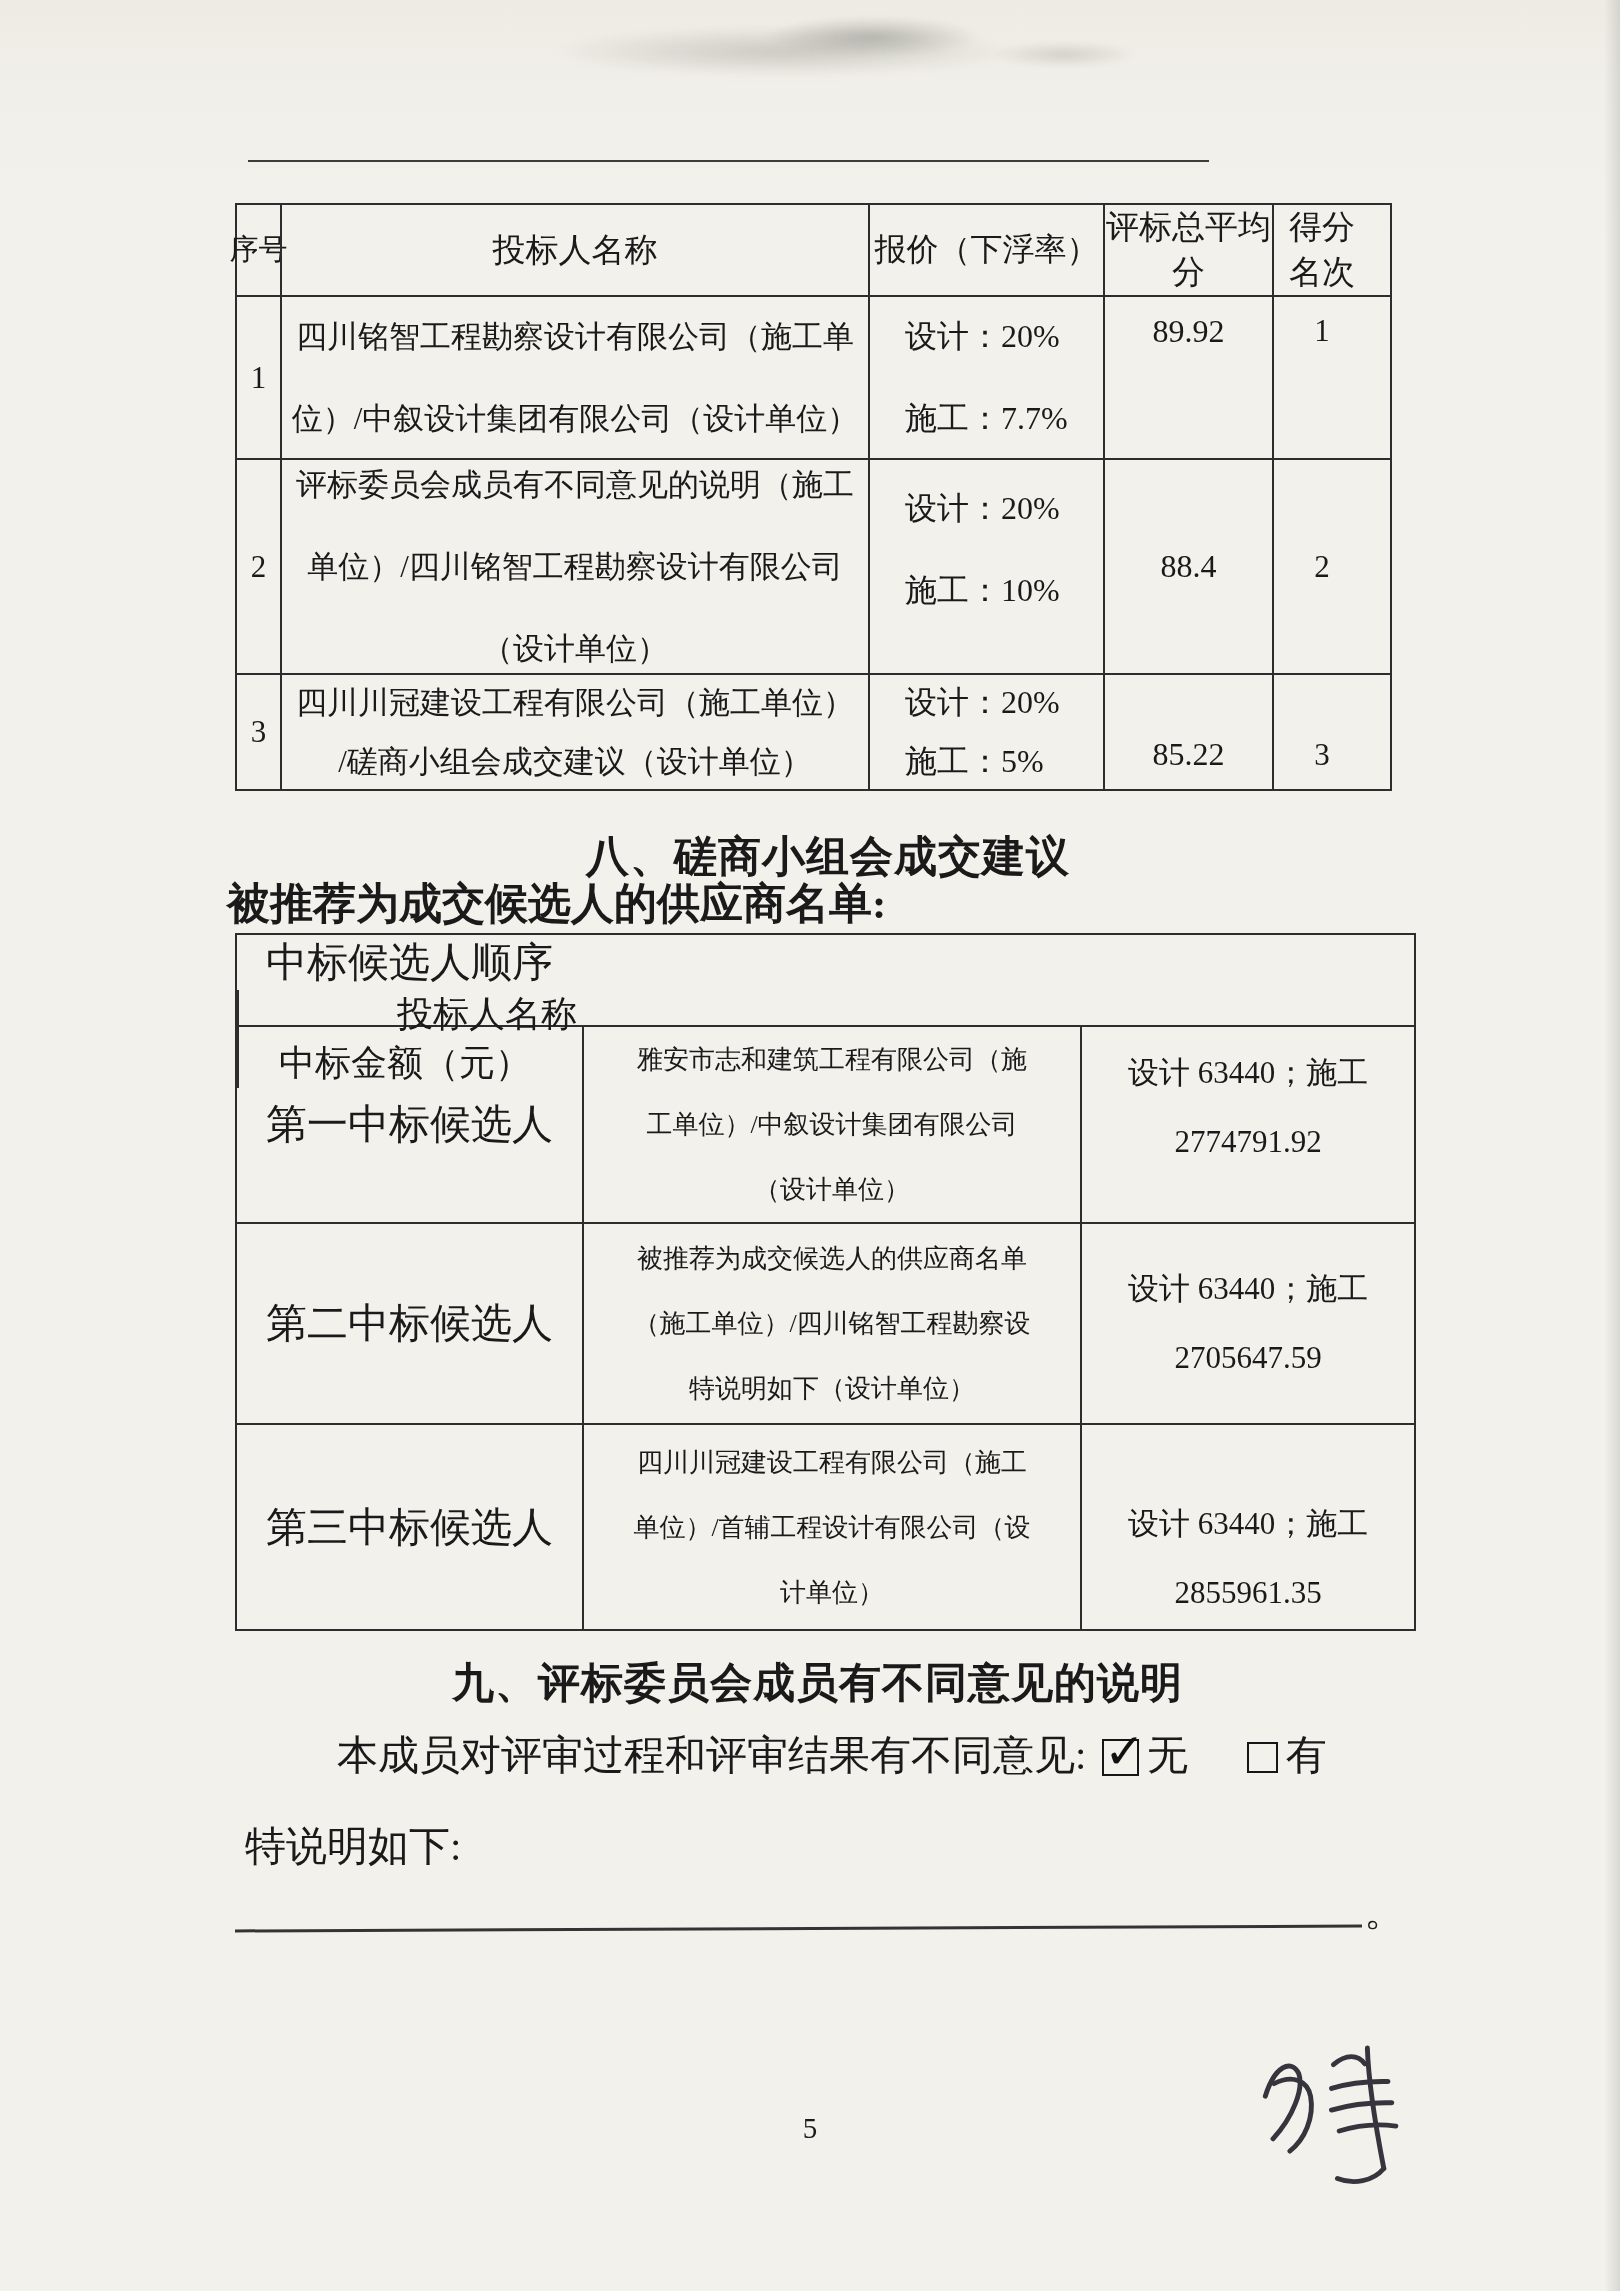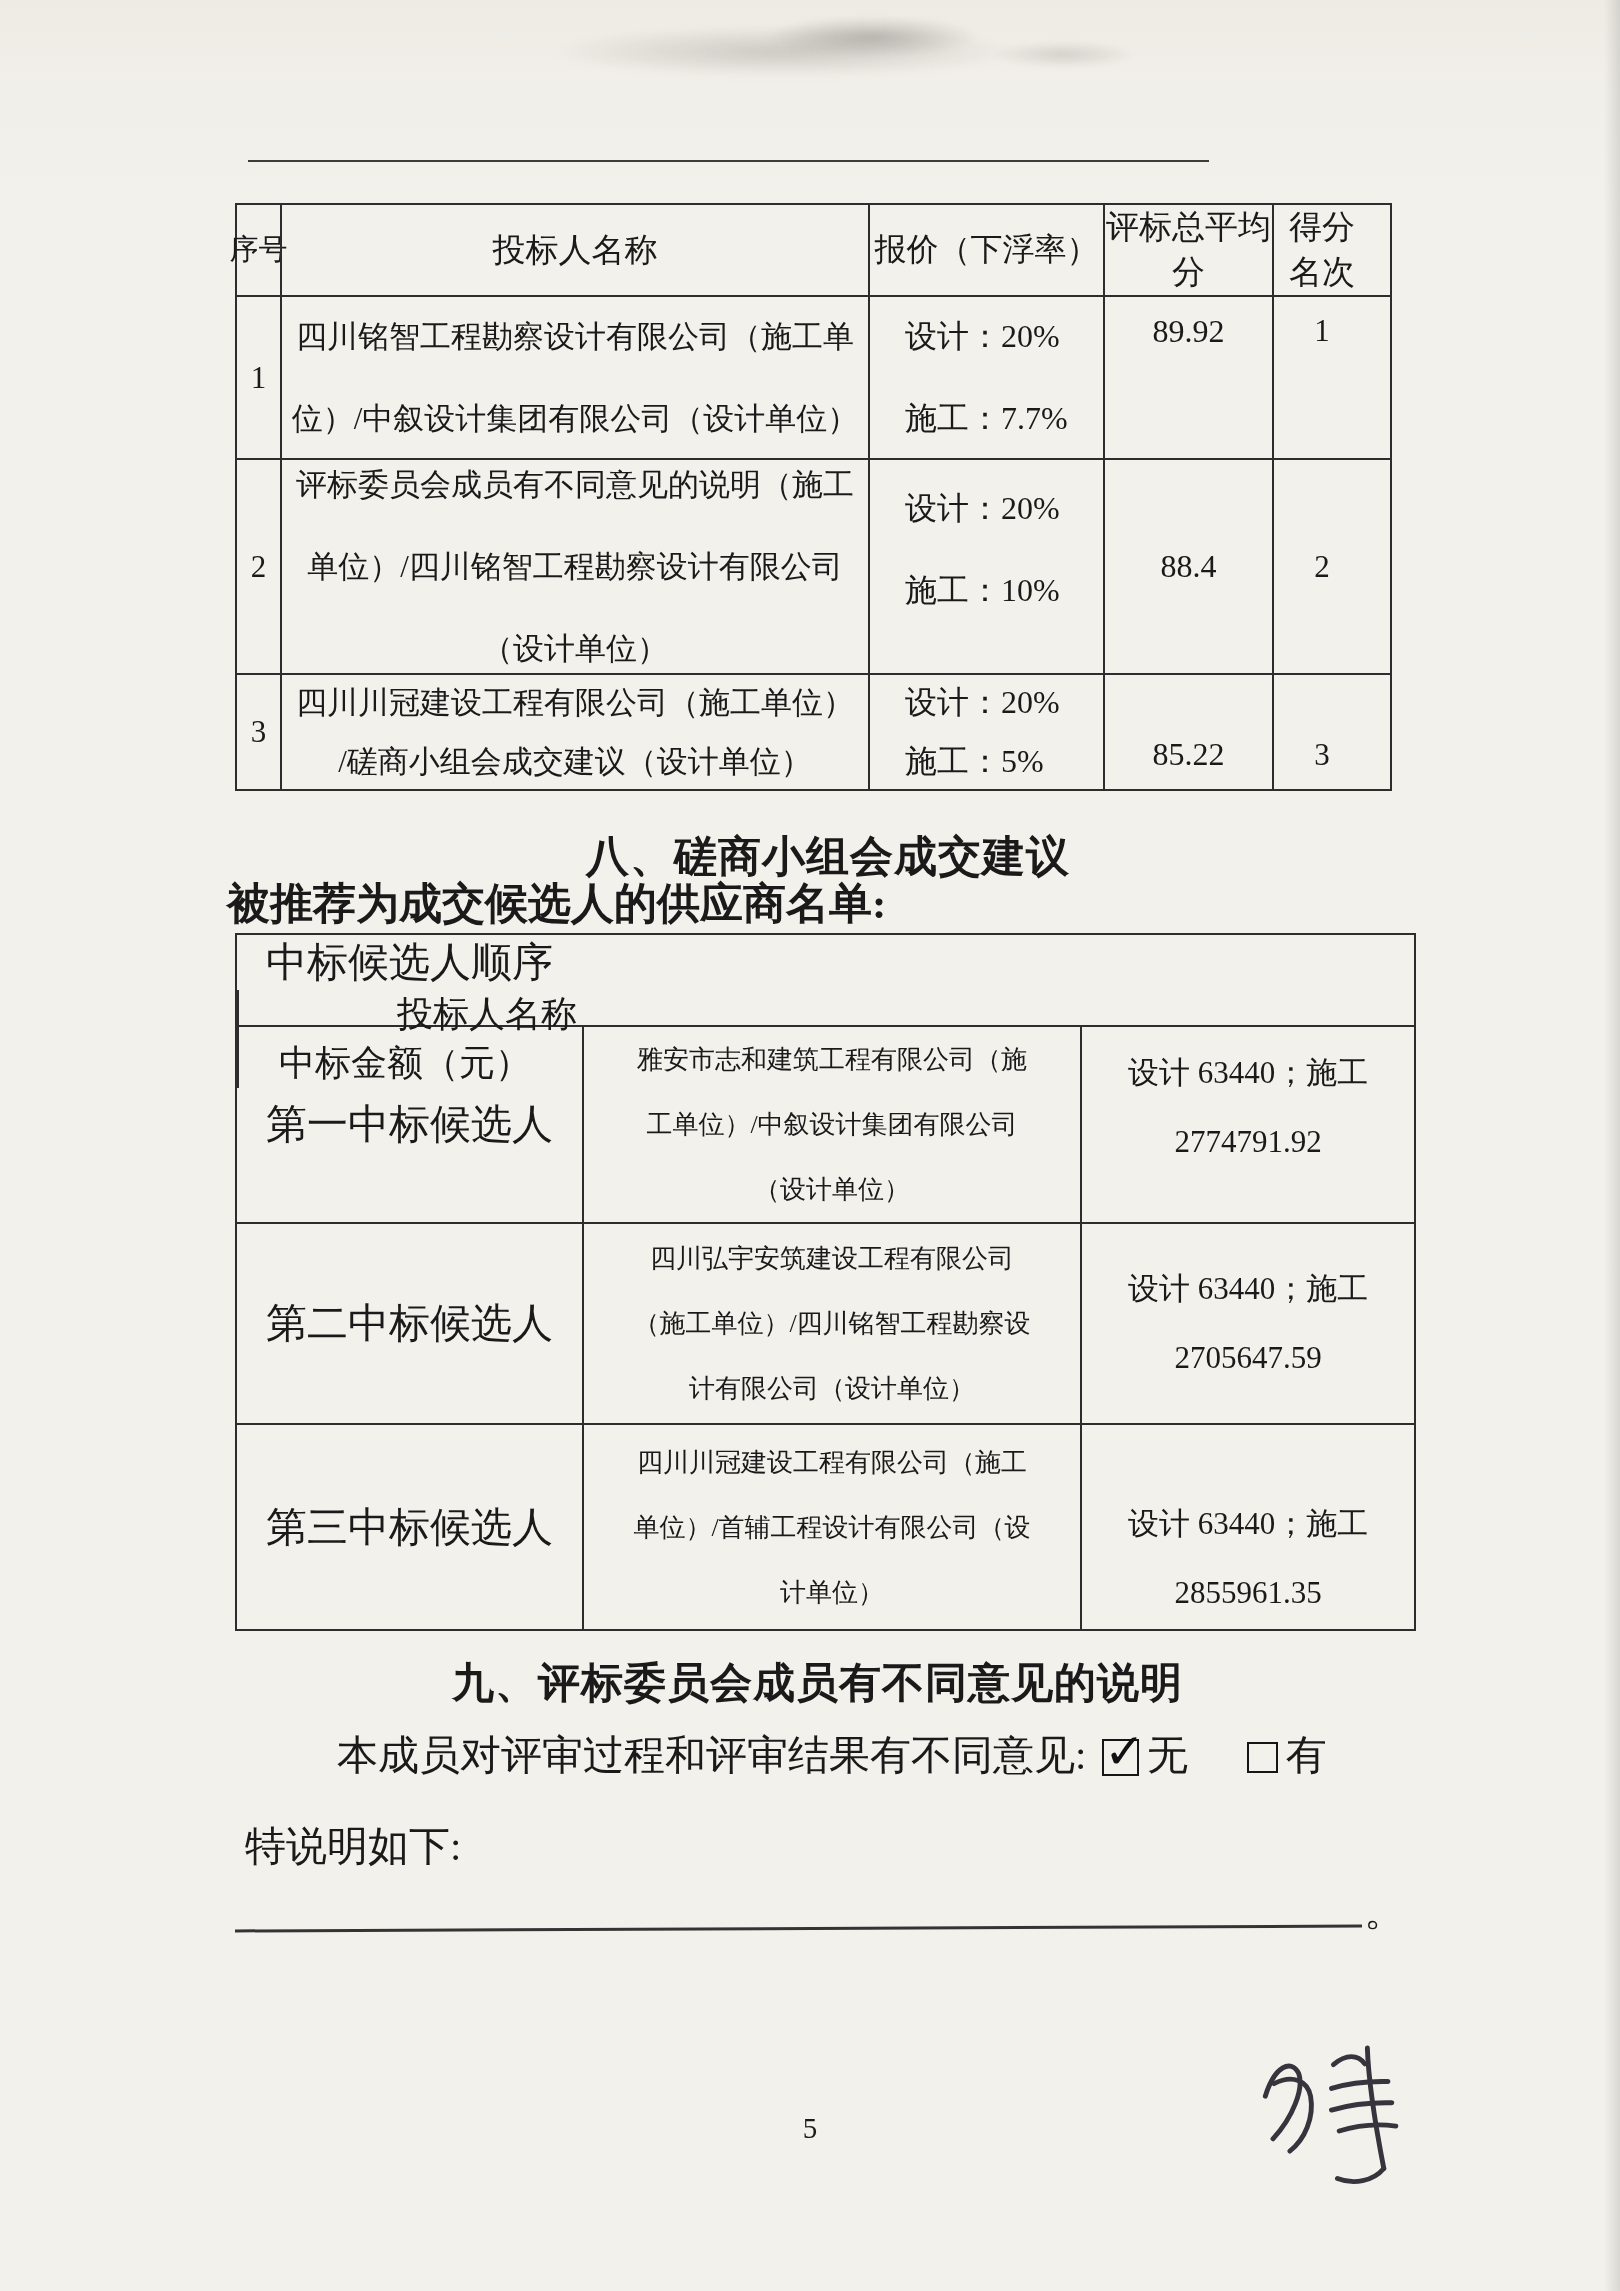--- a/index.html
+++ b/index.html
@@ -181,23 +181,23 @@
       </div>
       <div class="td d3 col">
         <div class="ln">设计 63440；施工</div>
         <div class="ln">2774791.92</div>
       </div>
     </div>
 
     <div class="tr t2-r2">
       <div class="td d1">第二中标候选人</div>
       <div class="td d2 col">
-        <div class="ln">四川弘宇安筑建设工程有限公司</div>
+        <div class="ln">被推荐为成交候选人的供应商名单</div>
         <div class="ln">（施工单位）/四川铭智工程勘察设</div>
-        <div class="ln">计有限公司（设计单位）</div>
+        <div class="ln">特说明如下（设计单位）</div>
       </div>
       <div class="td d3 col">
         <div class="ln">设计 63440；施工</div>
         <div class="ln">2705647.59</div>
       </div>
     </div>
 
     <div class="tr t2-r3">
       <div class="td d1">第三中标候选人</div>
       <div class="td d2 col">

